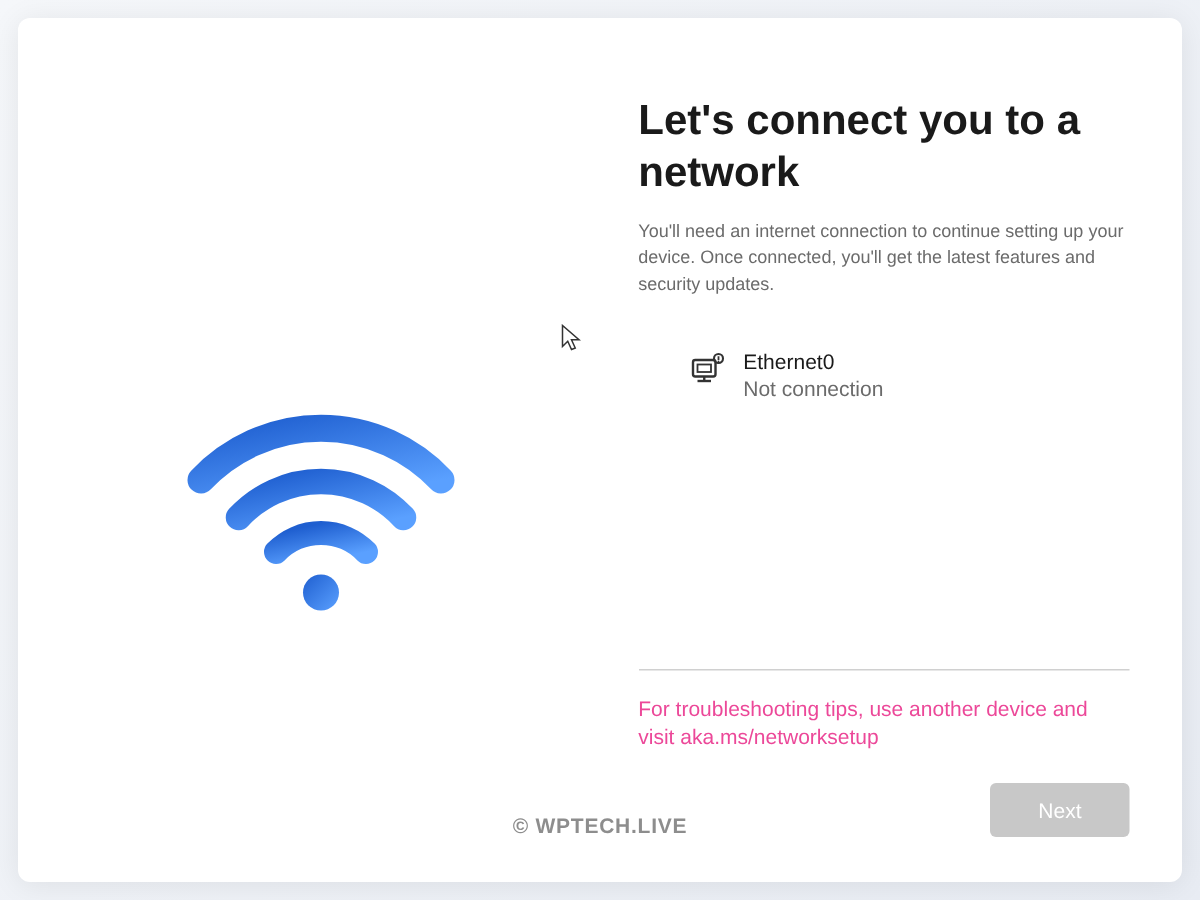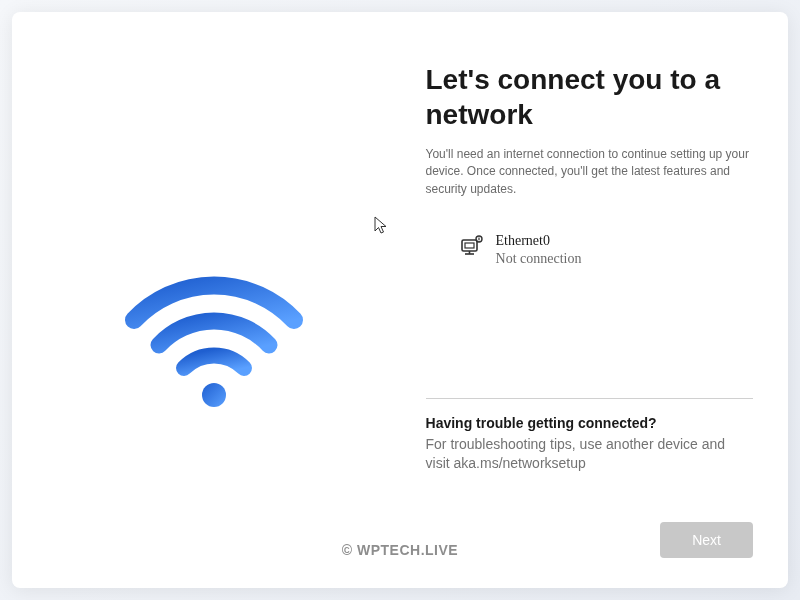--- a/index.html
+++ b/index.html
@@ -56,21 +56,20 @@
       color: #6b6b6b;
       line-height: 1.45;
       margin-bottom: 28px;
     }
     .network-item {
       display: flex;
       align-items: flex-start;
       padding: 6px 4px;
       margin-left: 30px;
       cursor: default;
-      font-family: Liberation Serif, serif;
     }
     .network-icon {
       width: 24px;
       height: 24px;
       margin-right: 12px;
       margin-top: 2px;
       flex-shrink: 0;
     }
     .network-details {
       display: flex;
@@ -98,37 +97,36 @@
       margin-bottom: 20px;
     }
     .trouble-heading {
       font-size: 14px;
       font-weight: 600;
       color: #1a1a1a;
       margin-bottom: 4px;
     }
     .trouble-text {
       font-size: 14px;
-      color: #737373;
+      color: #ec4899;
       line-height: 1.4;
     }
     .button-row {
       display: flex;
       justify-content: flex-end;
     }
     .next-button {
       background: #c8c8c8;
       color: #ffffff;
       border: none;
       border-radius: 4px;
       padding: 10px 32px;
       font-size: 14px;
       font-family: inherit;
       cursor: not-allowed;
-      margin-top: 28px;
     }
     .cursor {
       position: absolute;
       left: 374px;
       top: 216px;
       width: 16px;
       height: 20px;
       pointer-events: none;
       z-index: 100;
     }
@@ -190,21 +188,20 @@
         <span class="network-name">Ethernet0</span>
         <span class="network-status">Not connection</span>
       </div>
     </div>
 
     <div class="spacer"></div>
 
     <div class="divider"></div>
 
     <div class="trouble-section">
-      <div class="trouble-heading">Having trouble getting connected?</div>
       <div class="trouble-text">For troubleshooting tips, use another device and visit aka.ms/networksetup</div>
     </div>
 
     <div class="button-row">
       <button class="next-button" disabled="">Next</button>
     </div>
   </div>
 
   <div class="watermark">©  WPTECH.LIVE</div>
 </div>

